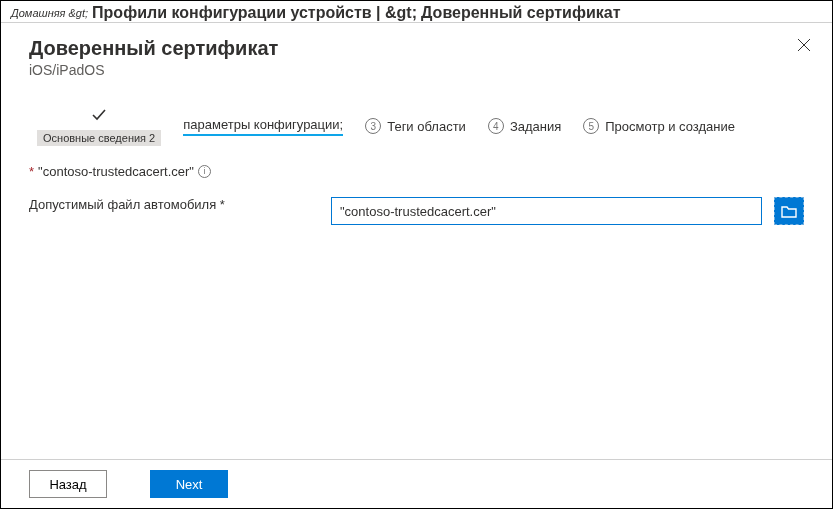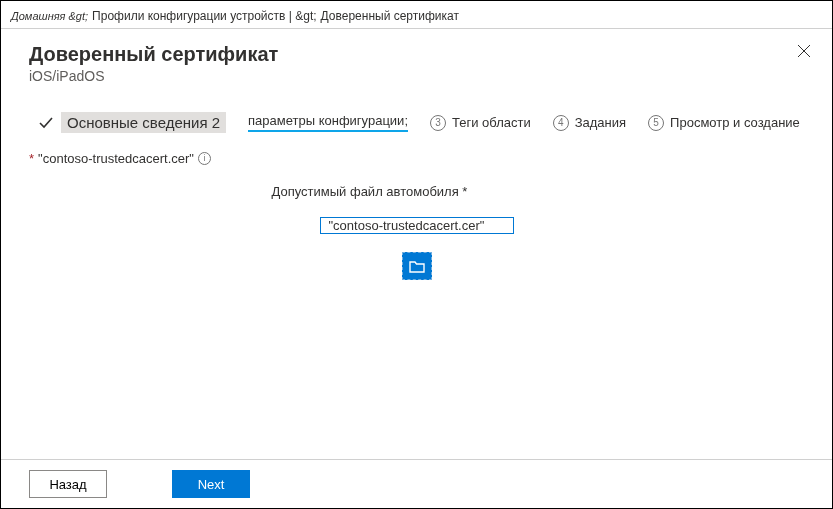--- a/index.html
+++ b/index.html
@@ -14,25 +14,25 @@
       border: 1px solid #000;
     }
     .breadcrumb {
       padding: 4px 10px 2px 10px;
       font-size: 11px;
       color: #323130;
       border-bottom: 1px solid #d0d0d0;
       display: flex;
       align-items: center;
       gap: 4px;
-      height: 28px;
+      height: 22px;
       font-style: italic;
     }
     .breadcrumb .crumb { font-style: italic; }
-    .breadcrumb .crumb.strong { font-weight: 400; font-style: normal; font-size: 12px;}
+    .breadcrumb .crumb.strong { font-weight: 700; font-style: normal; font-size: 16px;}
     .header {
       padding: 14px 28px 6px 28px;
       position: relative;
     }
     .header h1 {
       font-size: 20px;
       font-weight: 600;
       color: #323130;
     }
     .header .sub {
@@ -74,22 +74,23 @@
       color: #767676;
     }
     .step.completed .check-icon {
       width: 18px;
       height: 18px;
       display: inline-flex;
       align-items: center;
       justify-content: center;
     }
     .step.completed {
-      font-size: 15px;
+      font-size: 11px;
       color: #605e5c;
+      flex-direction: column;
     }
     .step.completed .label {
       background: #e1dfdd;
       padding: 2px 6px;
       color: #323130;
     }
     .step.active {
       border-bottom: 2px solid #0ea5e9;
       padding-bottom: 2px;
       color: #323130;
@@ -107,23 +108,21 @@
       margin-bottom: 18px;
     }
     .file-label .req { color: #a4262c; }
     .info-icon {
       width: 13px; height: 13px; border:1px solid #767676; border-radius:50%;
       display:inline-flex; align-items:center; justify-content:center;
       font-size:9px; color:#767676; line-height:1;
     }
     .field-row {
       display: flex;
-      align-items: center;
-      gap: 18px;
-      flex-direction: column;
+      gap: 12px;
     }
     .field-row .fld-label {
       width: 290px;
       font-size: 13px;
       color: #323130;
     }
     .field-row input[type="text"] {
       flex: 1;
       height: 28px;
       border: 1px solid #0078d4;
@@ -144,21 +143,21 @@
       border: 1px dashed #72afe0;
     }
     .footer {
       position: absolute;
       bottom: 0;
       left: 0;
       right: 0;
       border-top: 1px solid #d0d0d0;
       padding: 10px 28px;
       display: flex;
-      gap: 24px;
+      gap: 2px;
     }
     .btn {
       height: 28px;
       min-width: 78px;
       padding: 0 16px;
       font-size: 13px;
       border: 1px solid #8a8886;
       background: #fff;
       cursor: pointer;
       display: inline-flex;

